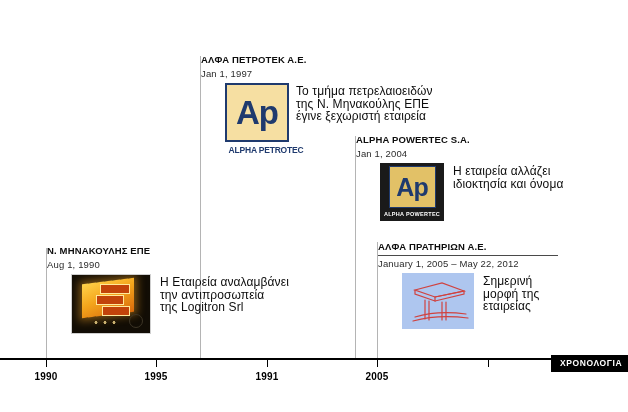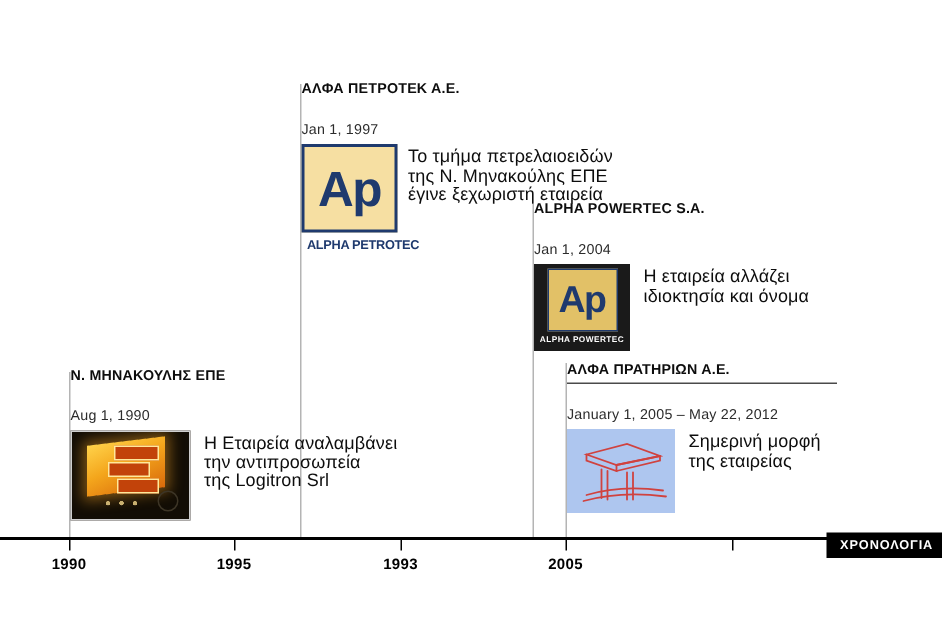--- a/index.html
+++ b/index.html
@@ -77,26 +77,27 @@
     border-bottom: 1px solid #4a4a4a;
     padding-bottom: 2px;
     margin-bottom: 1px;
   }
   .event-date {
     font-size: 9.5px;
     color: #2c2c2c;
     letter-spacing: 0.15px;
     white-space: nowrap;
     line-height: 13px;
-    margin-top: 14px;
+    margin-top: 1px;
   }
   .event-body {
     display: flex;
     align-items: flex-start;
     margin-top: 3px;
+    padding-left: 24px;
   }
   .event-desc {
     font-size: 12px;
     color: #0d0d0d;
     line-height: 12.5px;
     letter-spacing: 0.1px;
     white-space: pre-line;
     margin-left: 9px;
     padding-top: 2px;
   }
@@ -311,19 +312,19 @@
   <div class="axis-line" style="top:358px;"></div>
 
   <div class="axis-tick" style="left:46px;  top:360px;"></div>
   <div class="axis-tick" style="left:156px; top:360px;"></div>
   <div class="axis-tick" style="left:267px; top:360px;"></div>
   <div class="axis-tick" style="left:377px; top:360px;"></div>
   <div class="axis-tick" style="left:488px; top:360px;"></div>
 
   <div class="axis-label" style="left:46px;  top:371px;">1990</div>
   <div class="axis-label" style="left:156px; top:371px;">1995</div>
-  <div class="axis-label" style="left:267px; top:371px;">1993</div>
+  <div class="axis-label" style="left:267px; top:371px;">1991</div>
   <div class="axis-label" style="left:377px; top:371px;">2005</div>
   <div class="axis-label" style="left:488px; top:371px;margin-top:40px;">2010</div>
 
   <div class="axis-badge" style="left:551px; top:355px;">ΧΡΟΝΟΛΟΓΙΑ</div>
 
 </div>
 
 </body></html>

